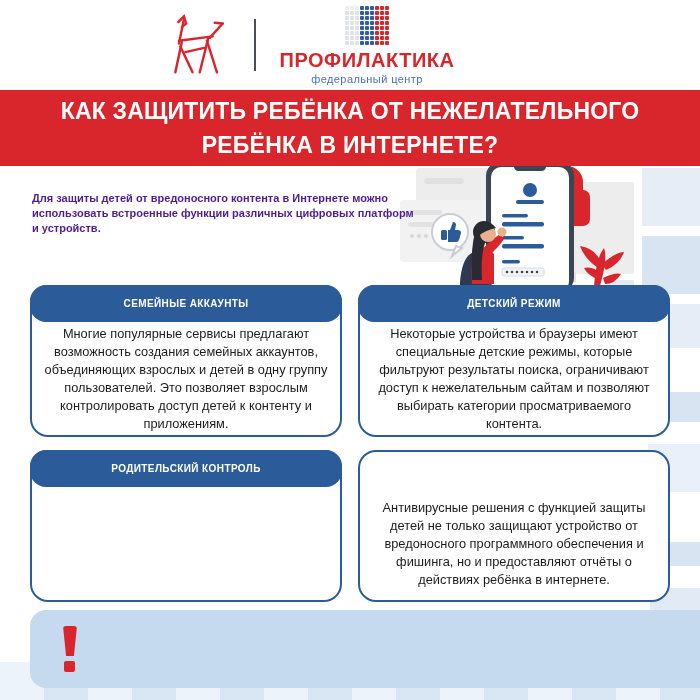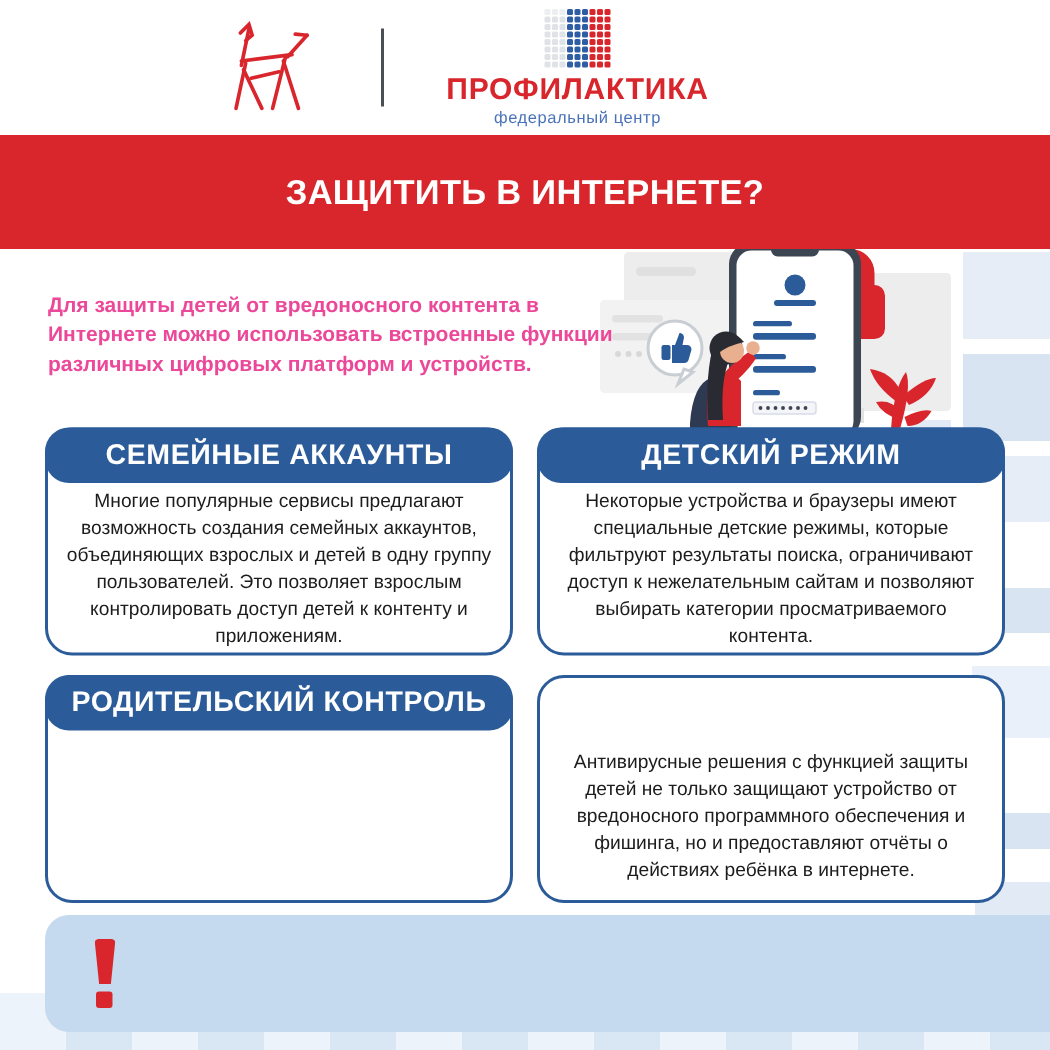--- a/index.html
+++ b/index.html
@@ -6,45 +6,45 @@
   body{width:700px;height:700px;position:relative;overflow:hidden;background:#ffffff;
        font-family:"Liberation Sans", sans-serif;}
 
   
   .bg-sq{position:absolute;z-index:0;}
   .bottom-stripes{position:absolute;left:0;right:0;bottom:0;height:38px;z-index:0;
     background:repeating-linear-gradient(90deg,#edf3fa 0 44px,#d9e6f4 44px 88px);}
 
   
   .top-header{position:absolute;top:0;left:0;width:612px;height:90px;background:#ffffff;
-    display:flex;align-items:center;justify-content:center;gap:42px;z-index:3;}
+    display:flex;align-items:center;justify-content:center;gap:24px;z-index:3;}
   .horse-logo{width:72px;height:66px;}
   .logo-divider{width:2px;height:52px;background:#4a4f55;}
   .brand-block{display:flex;flex-direction:column;align-items:center;}
   .pixel-flag{display:grid;grid-template-columns:repeat(9,4px);grid-auto-rows:4px;gap:1px;margin-bottom:5px;}
   .pixel-flag i{display:block;border-radius:1px;}
   .brand-name{color:#d8262c;font-weight:bold;font-size:20px;letter-spacing:.5px;line-height:1;}
   .brand-sub{color:#4a72b8;font-size:11px;margin-top:3px;letter-spacing:.4px;}
 
   
   .title-banner{position:absolute;top:90px;left:0;width:700px;height:76px;background:#d8262c;
     display:flex;flex-direction:column;align-items:center;justify-content:center;z-index:3;}
   .title-banner div{color:#ffffff;font-weight:800;font-size:23px;line-height:1.5;letter-spacing:.2px;text-align:center;}
 
   
-  .intro-text{position:absolute;top:180px;left:32px;width:388px;color:#ec4899;
-    font-weight:bold;font-size:14px;line-height:1.38;z-index:3;}
+  .intro-text{position:absolute;top:180px;left:32px;width:388px;color:#4c1d95;
+    font-weight:bold;font-size:11px;line-height:1.38;z-index:3;}
   .illustration{position:absolute;top:160px;left:398px;width:272px;height:126px;z-index:2;}
 
   
   .card{position:absolute;width:312px;height:152px;background:#ffffff;border:2px solid #2b5c99;
     border-radius:18px;box-sizing:border-box;z-index:4;}
   .card-head{position:absolute;top:-2px;left:-2px;right:-2px;height:37px;background:#2b5c99;
     border-radius:16px;display:flex;align-items:center;justify-content:center;}
-  .card-head span{color:#ffffff;font-weight:bold;font-size:19px;letter-spacing:.4px;}
+  .card-head span{color:#ffffff;font-weight:bold;font-size:10px;letter-spacing:.4px;}
   .card-body{position:absolute;top:40px;left:8px;right:8px;bottom:4px;display:flex;
     align-items:center;justify-content:flex-start;}
   .card-body p{margin:0;text-align:center;color:#1c1c1c;font-size:12.8px;line-height:1.42;}
   #card-0{left:30px;top:285px;}
   #card-1{left:358px;top:285px;}
   #card-2{left:30px;top:450px;}
   #card-3{left:358px;top:450px;}
 
   
   .note-box{position:absolute;left:30px;top:610px;width:640px;height:50px;background:#c5daee;
@@ -158,21 +158,22 @@
         <i style="background: rgb(216, 38, 44);"></i>
         <i style="background: rgb(216, 38, 44);"></i>
         <i style="background: rgb(216, 38, 44);"></i>
       </div>
     <div class="brand-name">ПРОФИЛАКТИКА</div>
     <div class="brand-sub">федеральный центр</div>
   </div>
 </header>
 
 <div class="title-banner">
-  <div>ЗАЩИТИТЬ В ИНТЕРНЕТЕ?</div>
+  <div>КАК ЗАЩИТИТЬ РЕБЁНКА ОТ НЕЖЕЛАТЕЛЬНОГО</div>
+  <div>РЕБЁНКА В ИНТЕРНЕТЕ?</div>
 </div>
 
 <p class="intro-text">Для защиты детей от вредоносного контента в Интернете можно использовать встроенные функции различных цифровых платформ и устройств.</p>
 
 <svg class="illustration" viewBox="0 0 272 126">
 
   <g>
     <rect x="18" y="8" width="118" height="76" rx="3" fill="#ededed"></rect>
     <rect x="26" y="18" width="40" height="6" rx="3" fill="#e0e0e0"></rect>
     <rect x="126" y="10" width="8" height="8" fill="#e0e0e0"></rect>

